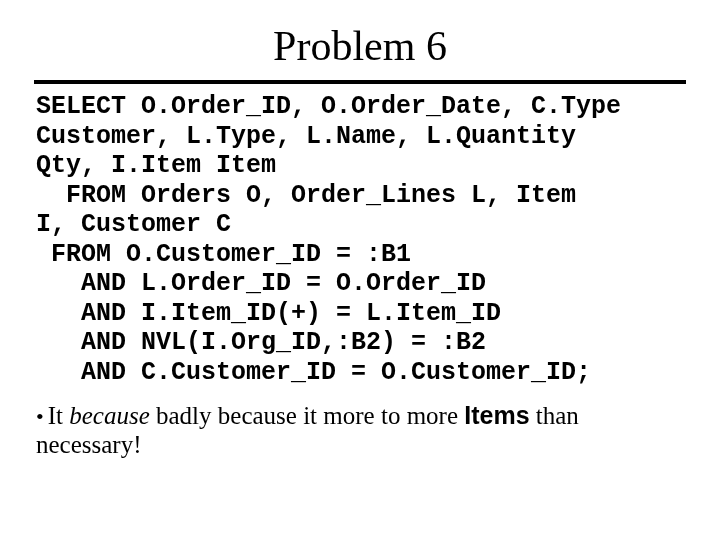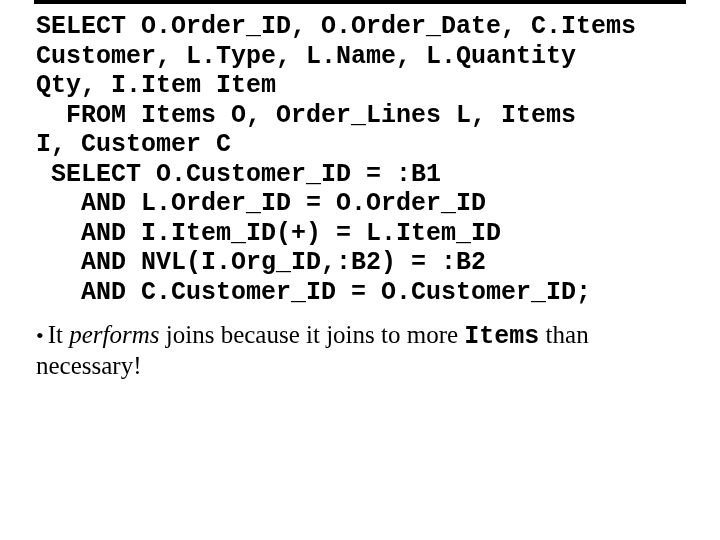--- a/index.html
+++ b/index.html
@@ -43,40 +43,41 @@
     line-height: 1.15;
   }
   .bullet .dot {
     font-size: 22px;
     padding-right: 4px;
   }
   .bullet .perf {
     font-style: italic;
   }
   .bullet .code {
-    font-family: Liberation Mono, monospace;
+    font-family: Liberation Sans, sans-serif;
     font-weight: bold;
   }
 </style>
 </head>
 <body>
 
 <div class="slide">
 
+  <div class="title">Problem 6</div>
 
   <hr class="rule">
 
-  <div class="sql"><span>SELECT O.Order_ID, O.Order_Date, C.Items</span>
+  <div class="sql"><span>SELECT O.Order_ID, O.Order_Date, C.Type</span>
 <span>Customer, L.Type, L.Name, L.Quantity</span>
 <span>Qty, I.Item Item</span>
-<span>  FROM Items O, Order_Lines L, Items</span>
+<span>  FROM Orders O, Order_Lines L, Item</span>
 <span>I, Customer C</span>
-<span> SELECT O.Customer_ID = :B1</span>
+<span> FROM O.Customer_ID = :B1</span>
 <span>   AND L.Order_ID = O.Order_ID</span>
 <span>   AND I.Item_ID(+) = L.Item_ID</span>
 <span>   AND NVL(I.Org_ID,:B2) = :B2</span>
 <span>   AND C.Customer_ID = O.Customer_ID;</span></div>
 
   <div class="bullet">
-    <span class="dot">•</span><span>It </span><span class="perf">performs</span><span> joins because it joins to more </span><span class="code">Items</span><span> than necessary!</span>
+    <span class="dot">•</span><span>It </span><span class="perf">because</span><span> badly because it more to more </span><span class="code">Items</span><span> than necessary!</span>
   </div>
 
 </div>
 
 </body></html>

